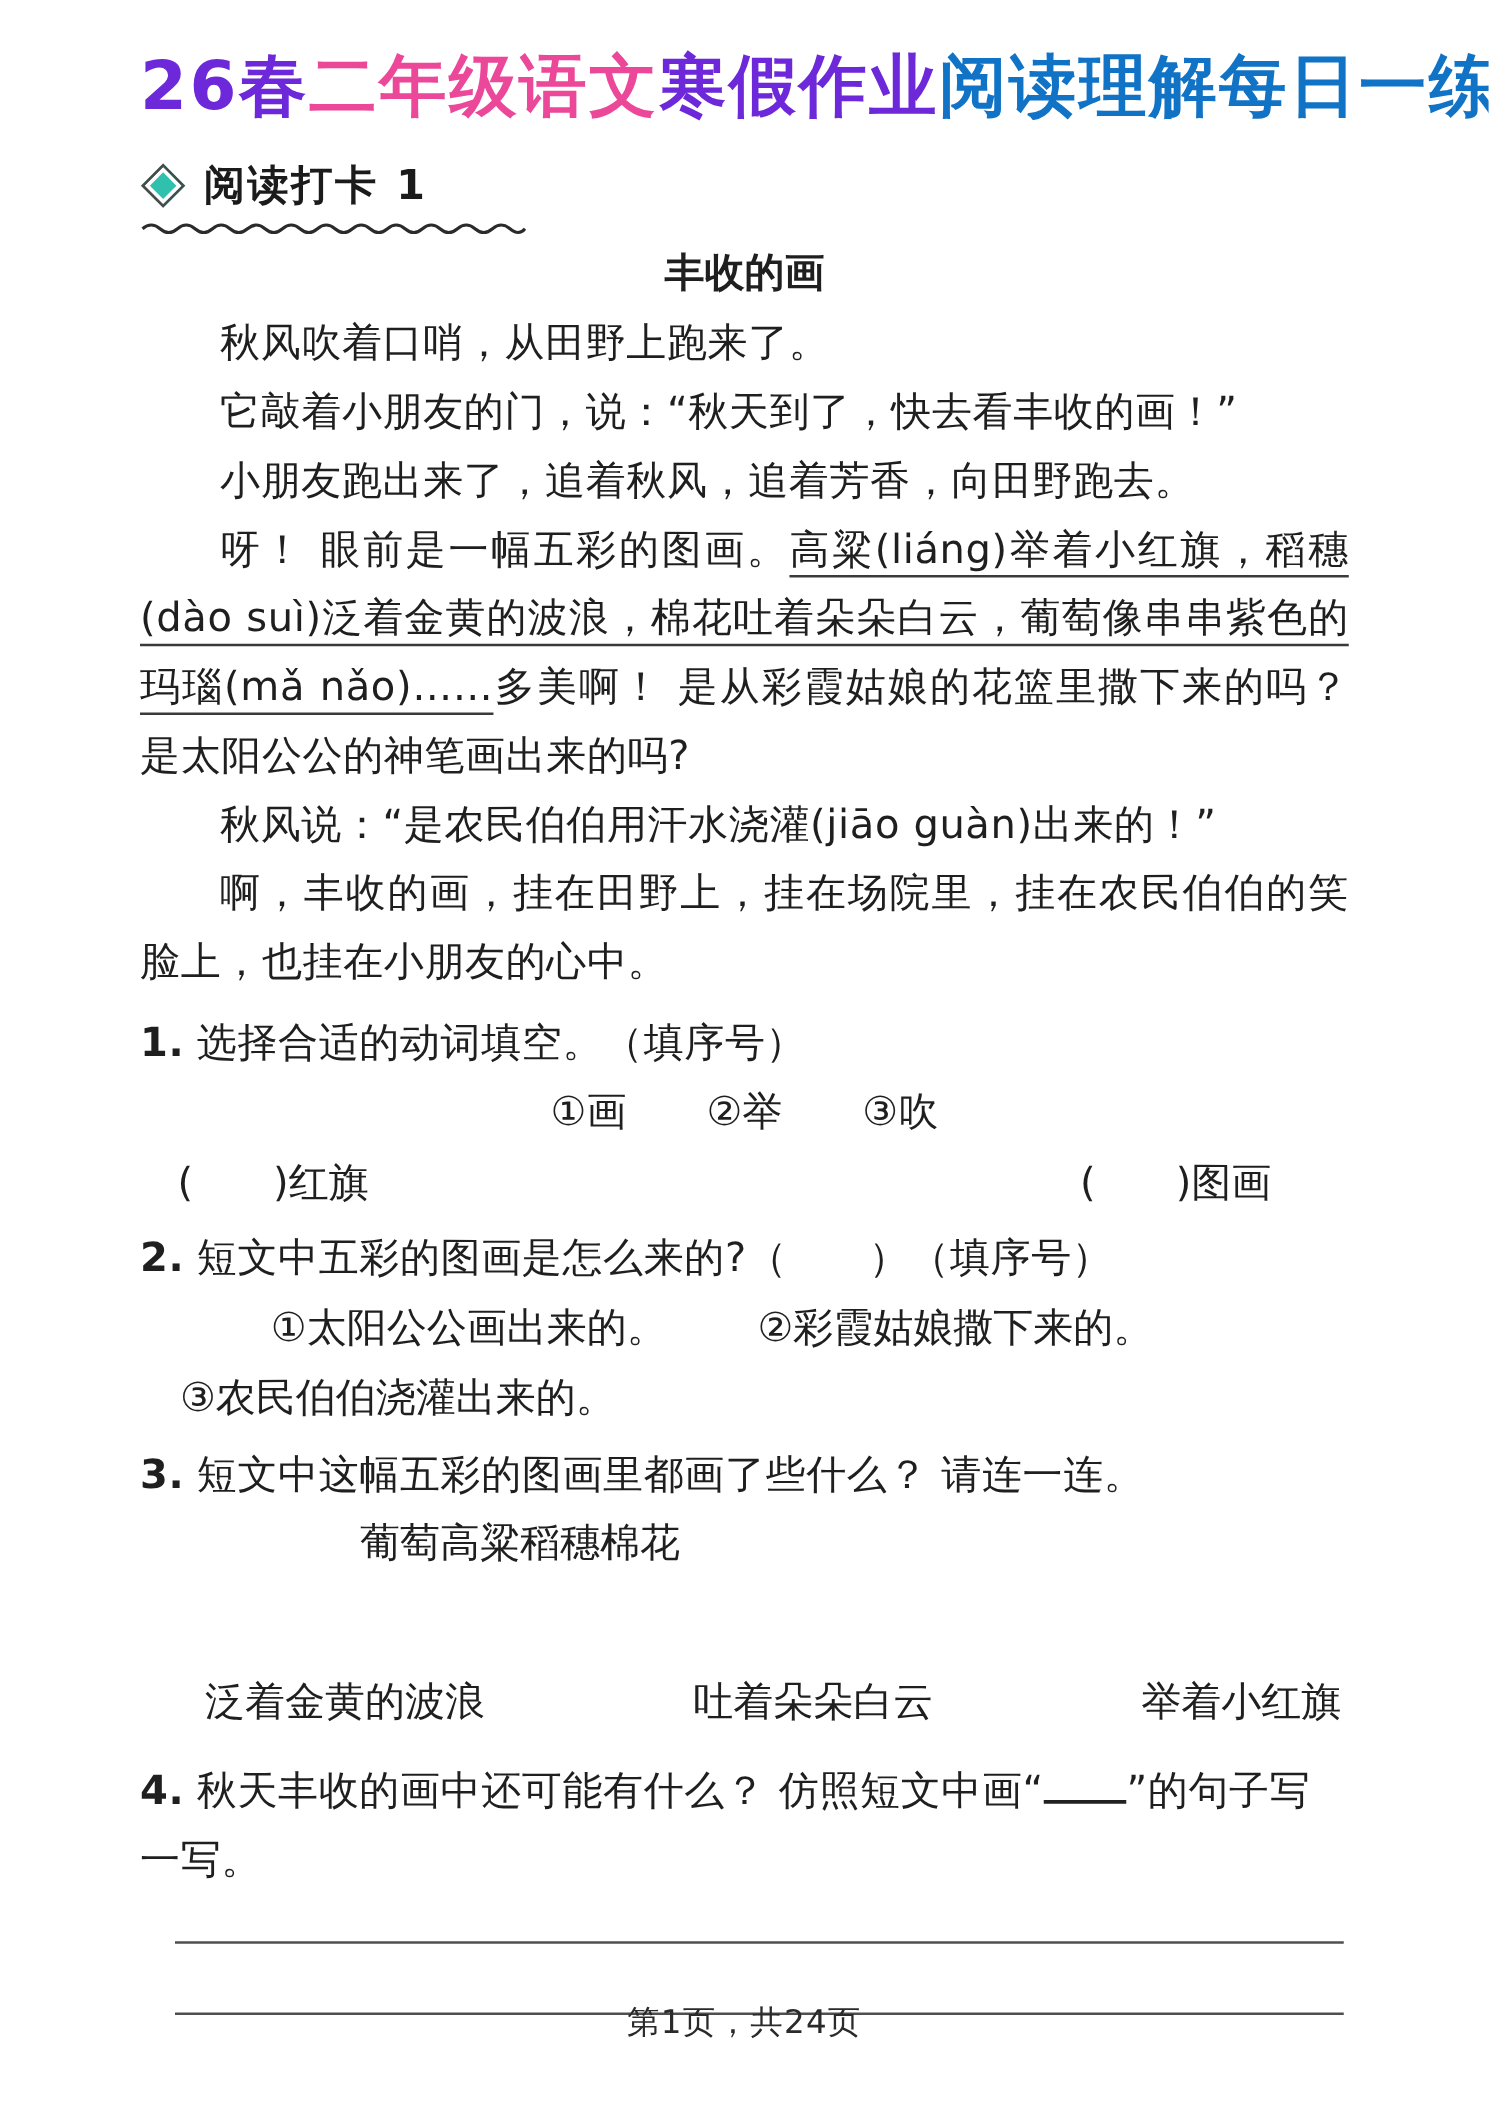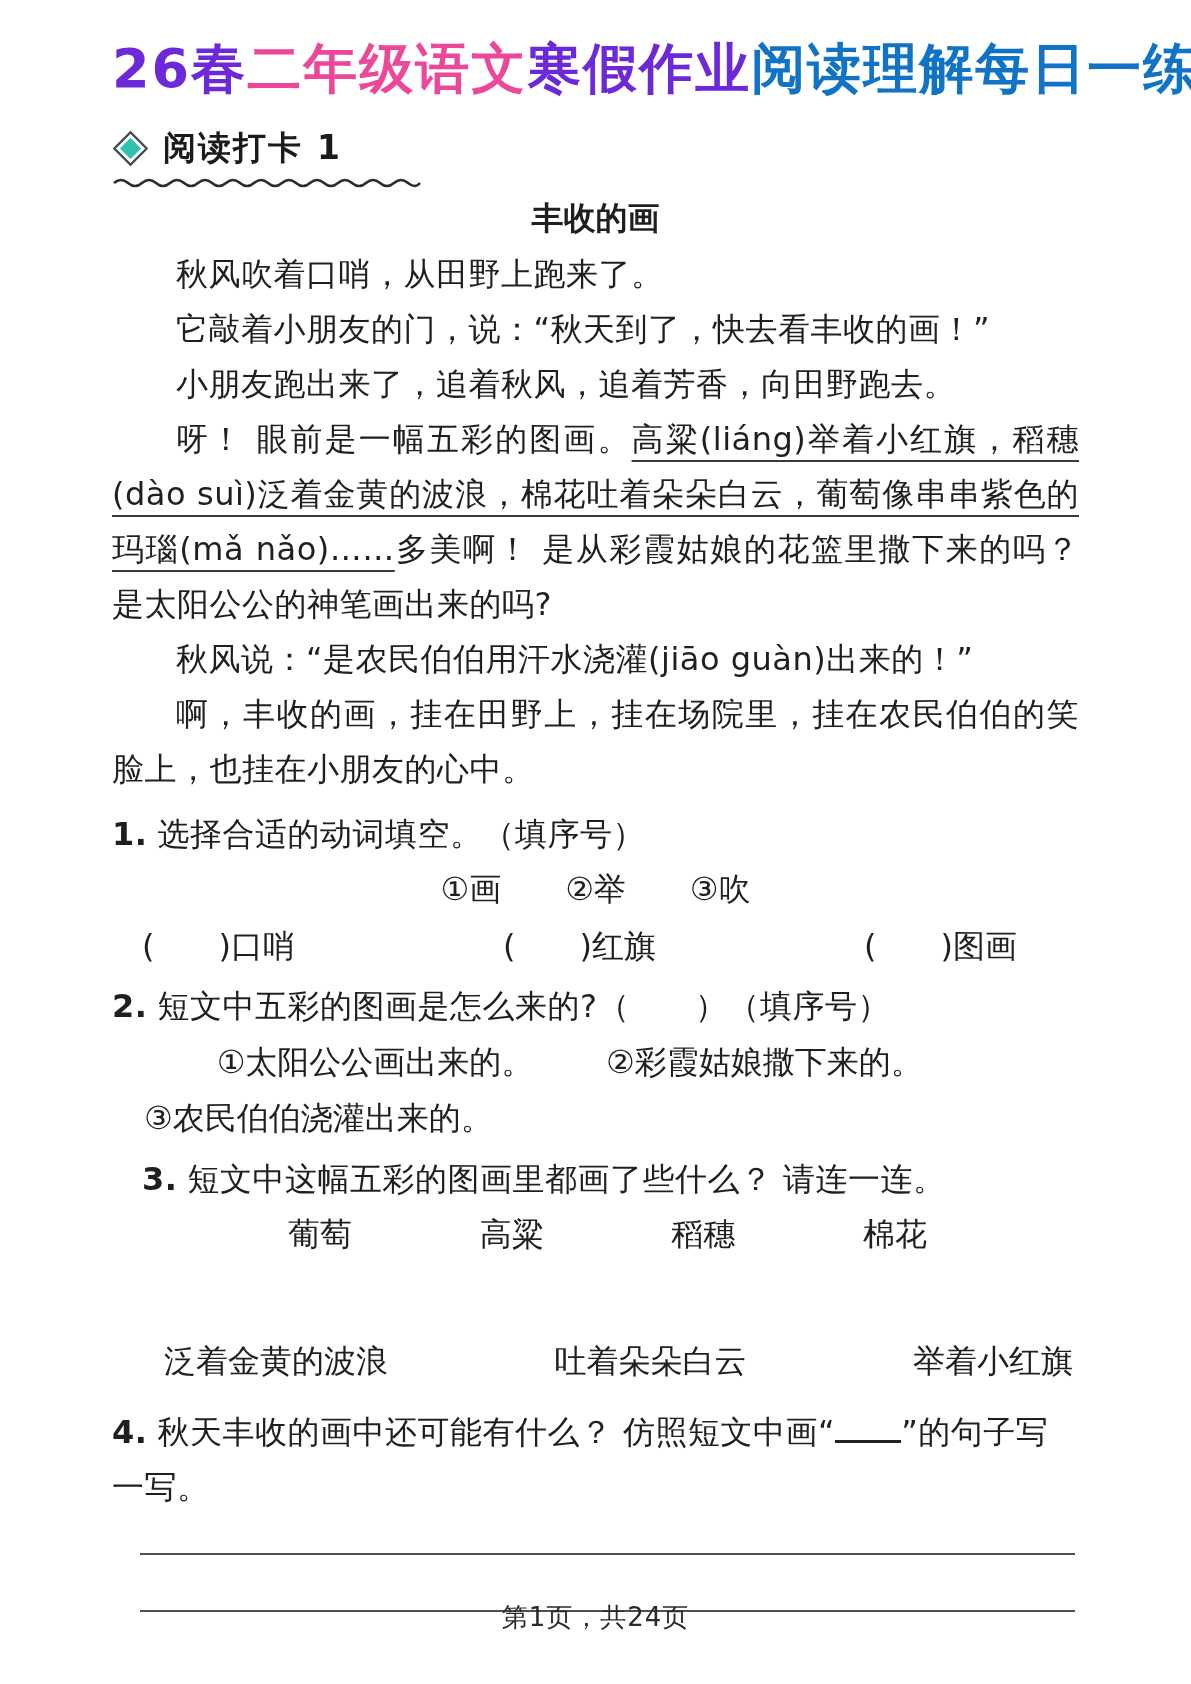--- a/index.html
+++ b/index.html
@@ -52,22 +52,22 @@
 
   .question { font-size:32px; line-height:55px; letter-spacing:0.5px; }
   .q-num { font-weight:700; margin-right:10px; }
   .q1 { margin-top:10px; }
   .q1-options { display:flex; justify-content:center; gap:64px; font-size:32px; line-height:55px;text-align:right; }
   .q1-fills   { display:flex; justify-content:space-between; padding:0 62px 0 30px; font-size:32px; line-height:58px; }
   .q2 { margin-top:4px; }
   .q2-options { display:flex; padding-left:32px; font-size:32px; line-height:56px;text-align:center; }
   .q2-options .opt-a { width:462px; }
   .q2-opt3 { padding-left:32px; font-size:32px; line-height:56px; }
-  .q3 { margin-top:6px;margin-left:30px; }
-  .q3-row1 { display:flex; justify-content:space-between; padding:0 152px 0 176px; font-size:32px; line-height:55px; }
+  .q3 { margin-top:6px; }
+  .q3-row1 { display:flex; padding:0 152px 0 176px; font-size:32px; line-height:55px; }
   .q3-row2 { display:flex; justify-content:space-between; padding:0 6px 0 52px; font-size:32px; line-height:55px; margin-top:72px; }
   .q4 { margin-top:16px; }
   .blank {
     display:inline-block; width:66px; height:8px;
     border-bottom:3px solid #222222;
   }
   .ans-line {
     border-top:2px solid #4f4f4f;
     width:935px; margin-left:28px;
   }
@@ -113,21 +113,20 @@
 
   <div class="question q1">
     <span class="q-num">1.</span><span>选择合适的动词填空。（填序号）</span>
   </div>
   <div class="q1-options">
     <span>①画</span>
     <span>②举</span>
     <span>③吹</span>
   </div>
   <div class="q1-fills">
-    <span>(　　)口哨</span>
     <span>(　　)红旗</span>
     <span>(　　)图画</span>
   </div>
 
   <div class="question q2">
     <span class="q-num">2.</span><span>短文中五彩的图画是怎么来的?（　　）（填序号）</span>
   </div>
   <div class="q2-options">
     <span class="opt-a">①太阳公公画出来的。</span>
     <span>②彩霞姑娘撒下来的。</span>

